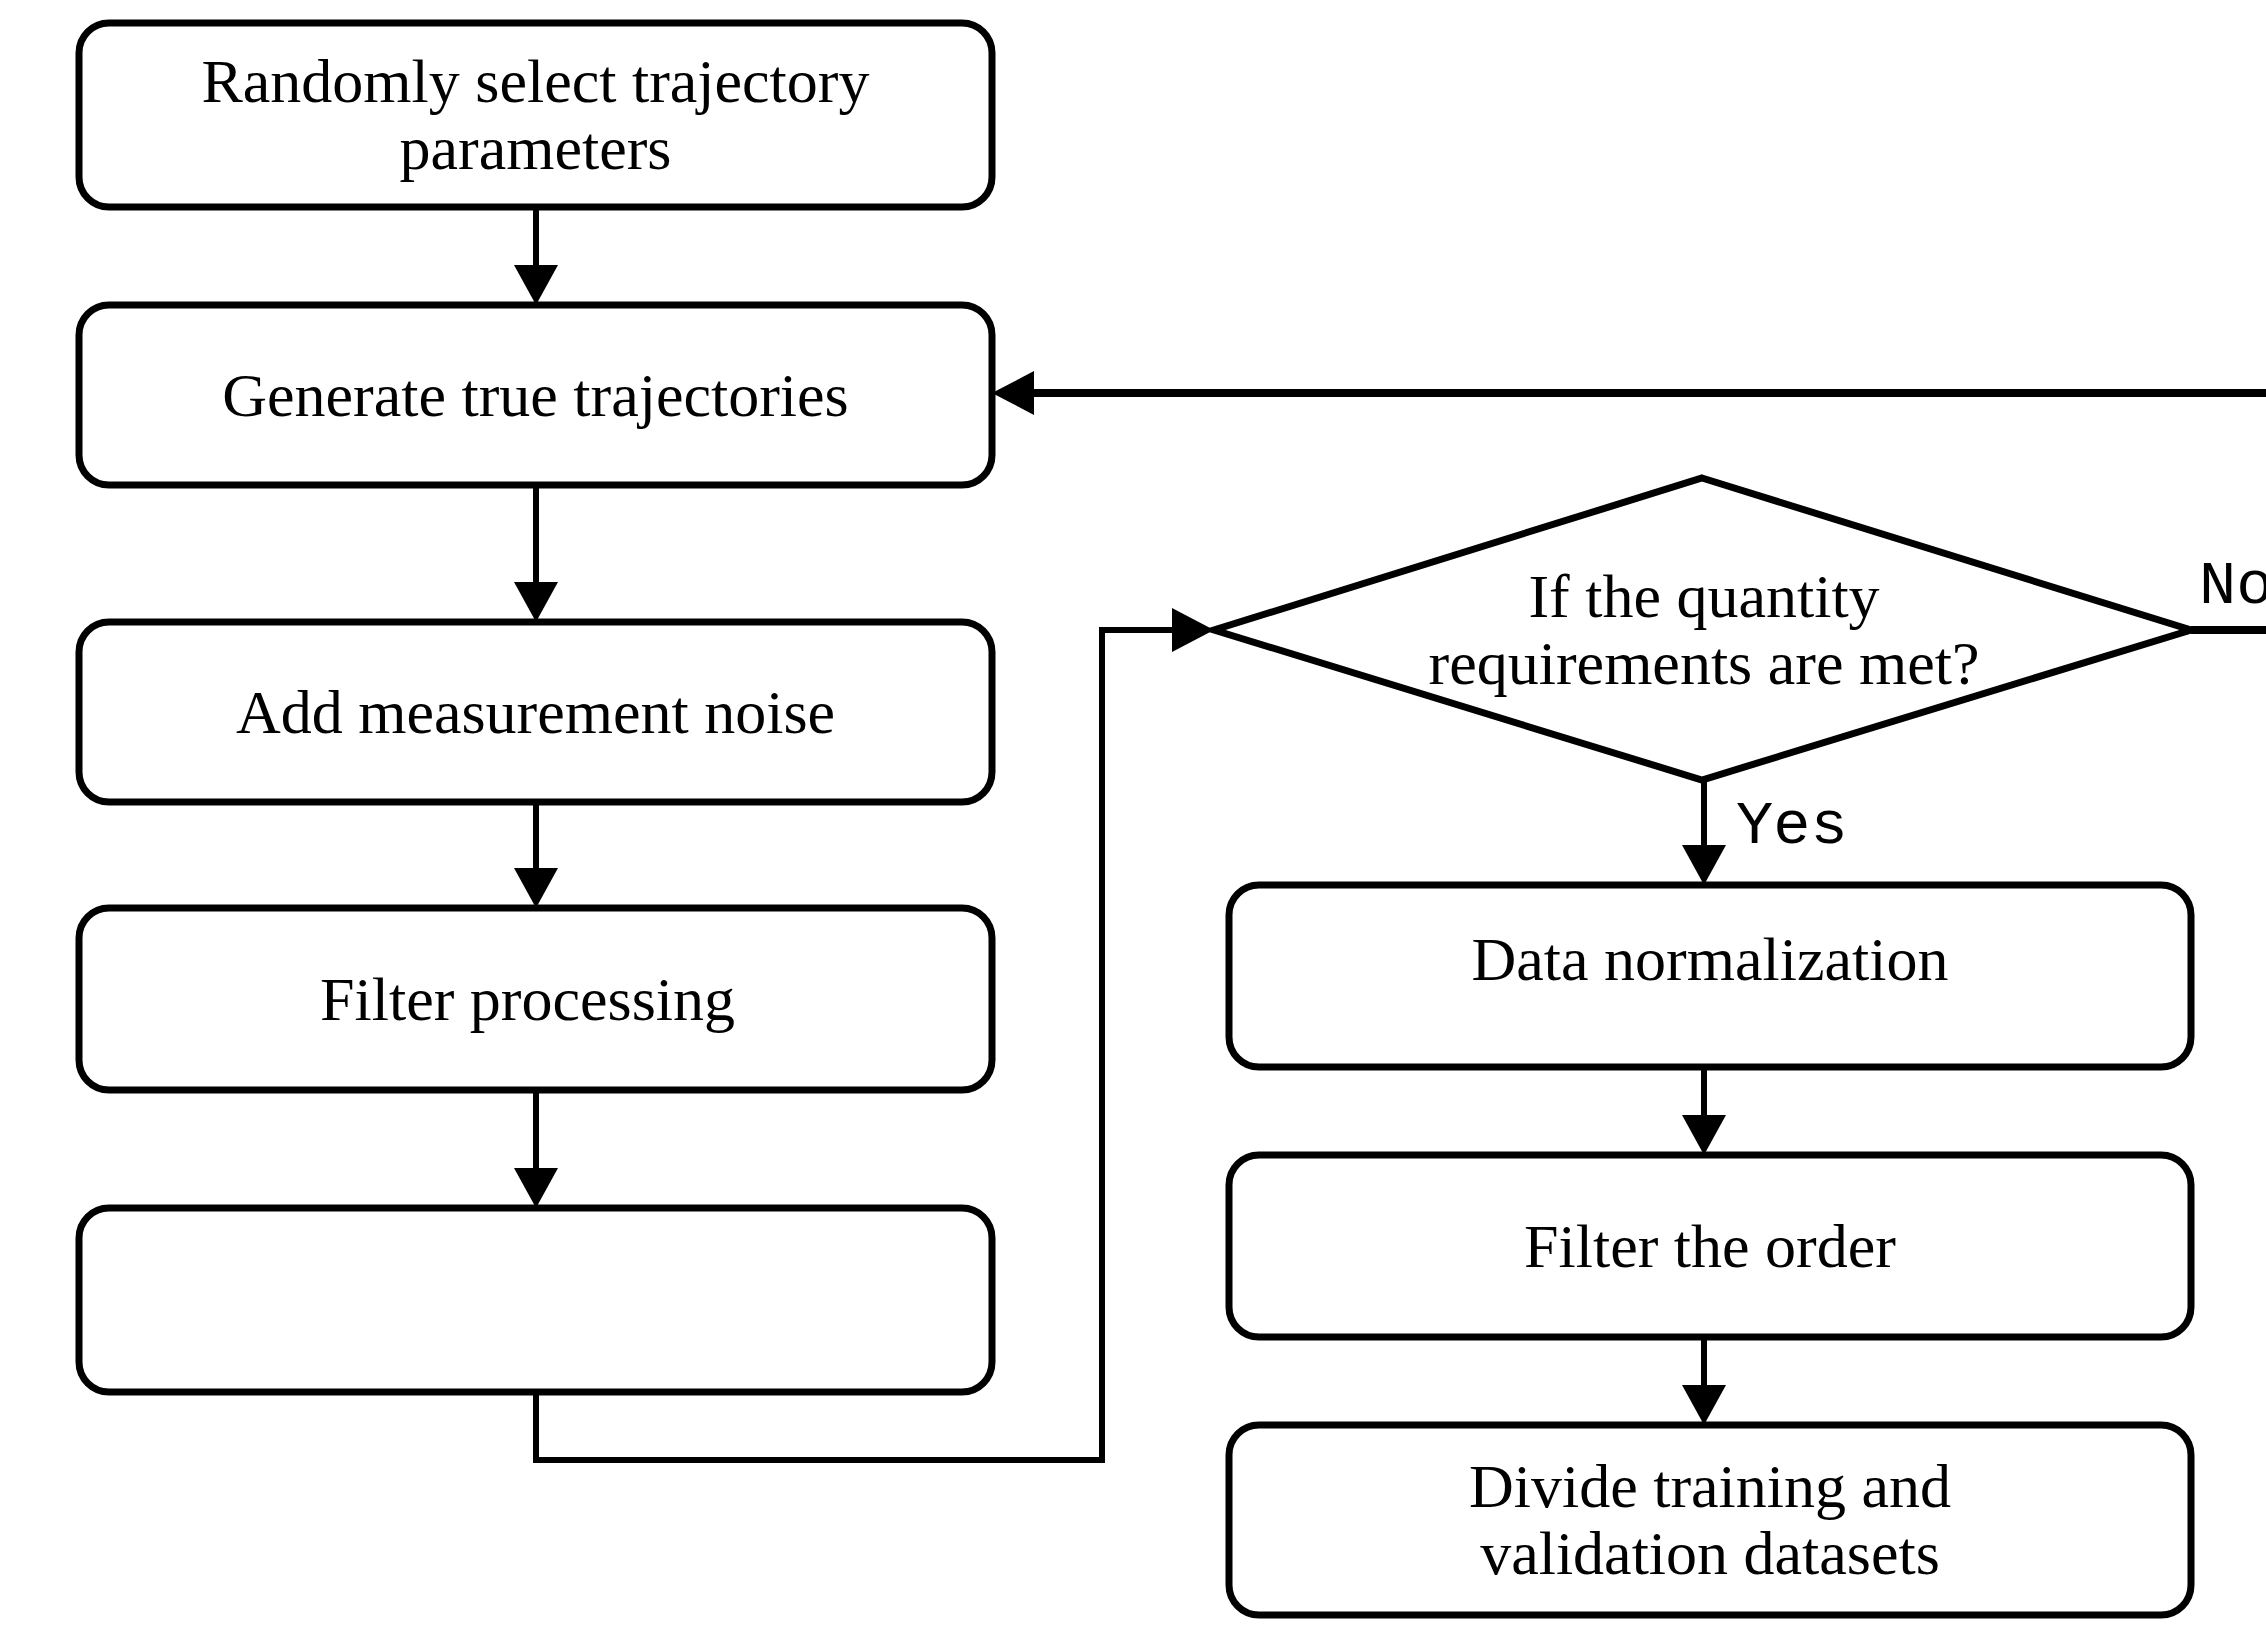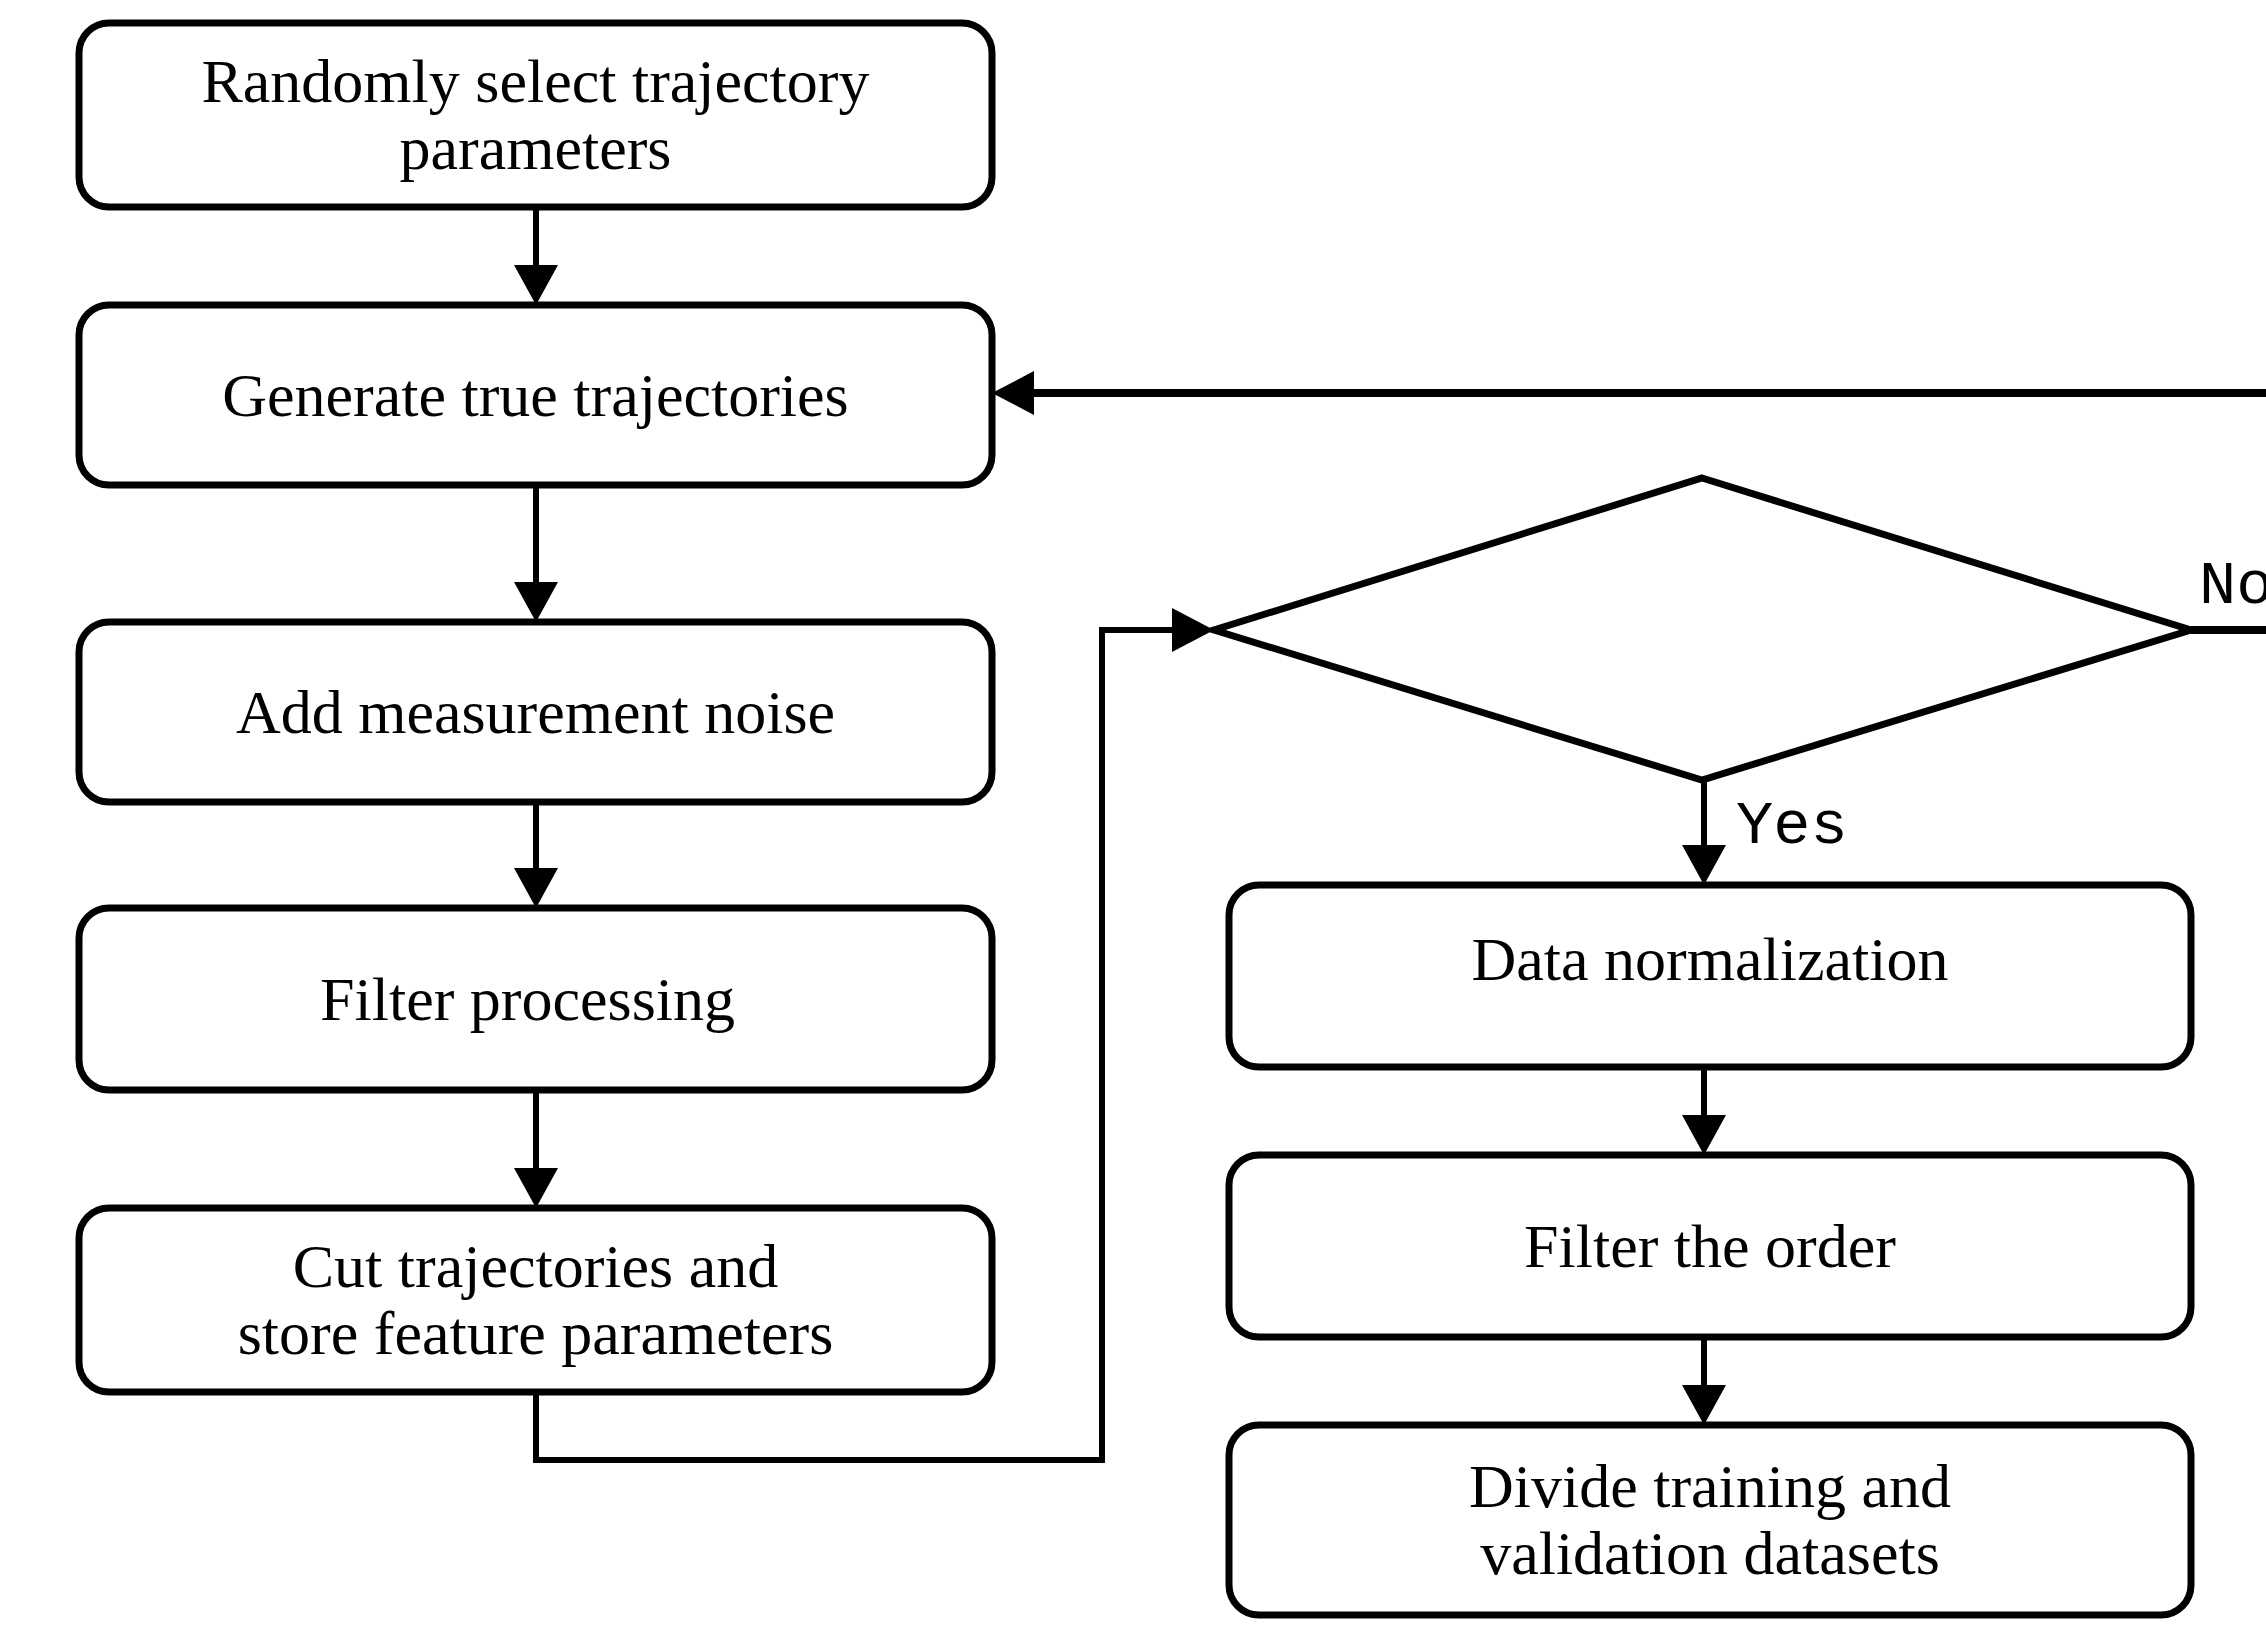--- a/index.html
+++ b/index.html
@@ -146,23 +146,23 @@
 
   <div class="node-label" style="left:35px; top:23px; width:913px; height:184px;">Randomly select trajectory
 parameters</div>
 
   <div class="node-label" style="left:35px; top:622px; width:913px; height:180px;">Add measurement noise</div>
 
   <div class="node-label" style="left:35px; top:305px; width:913px; height:180px;">Generate true trajectories</div>
 
   <div class="node-label" style="left:27px; top:908px; width:913px; height:182px;">Filter processing</div>
 
-  <div class="node-label" style="left:35px; top:1208px; width:913px; height:184px;">Cut trajectories and
-store feature parameters</div>
 
+  <div class="node-label" style="left:1220px; top:527px; width:880px; height:206px;">If the quantity
+requirements are met?</div>
 
   <div class="node-label" style="left:1185px; top:868px; width:962px; height:182px;">Data normalization</div>
 
   <div class="node-label" style="left:1185px; top:1155px; width:962px; height:182px;">Filter the order</div>
 
   <div class="node-label" style="left:1185px; top:1425px; width:962px; height:190px;">Divide training and
 validation datasets</div>
 
   <div class="edge-label" style="left:2155px; top:556px;">No</div>
 

